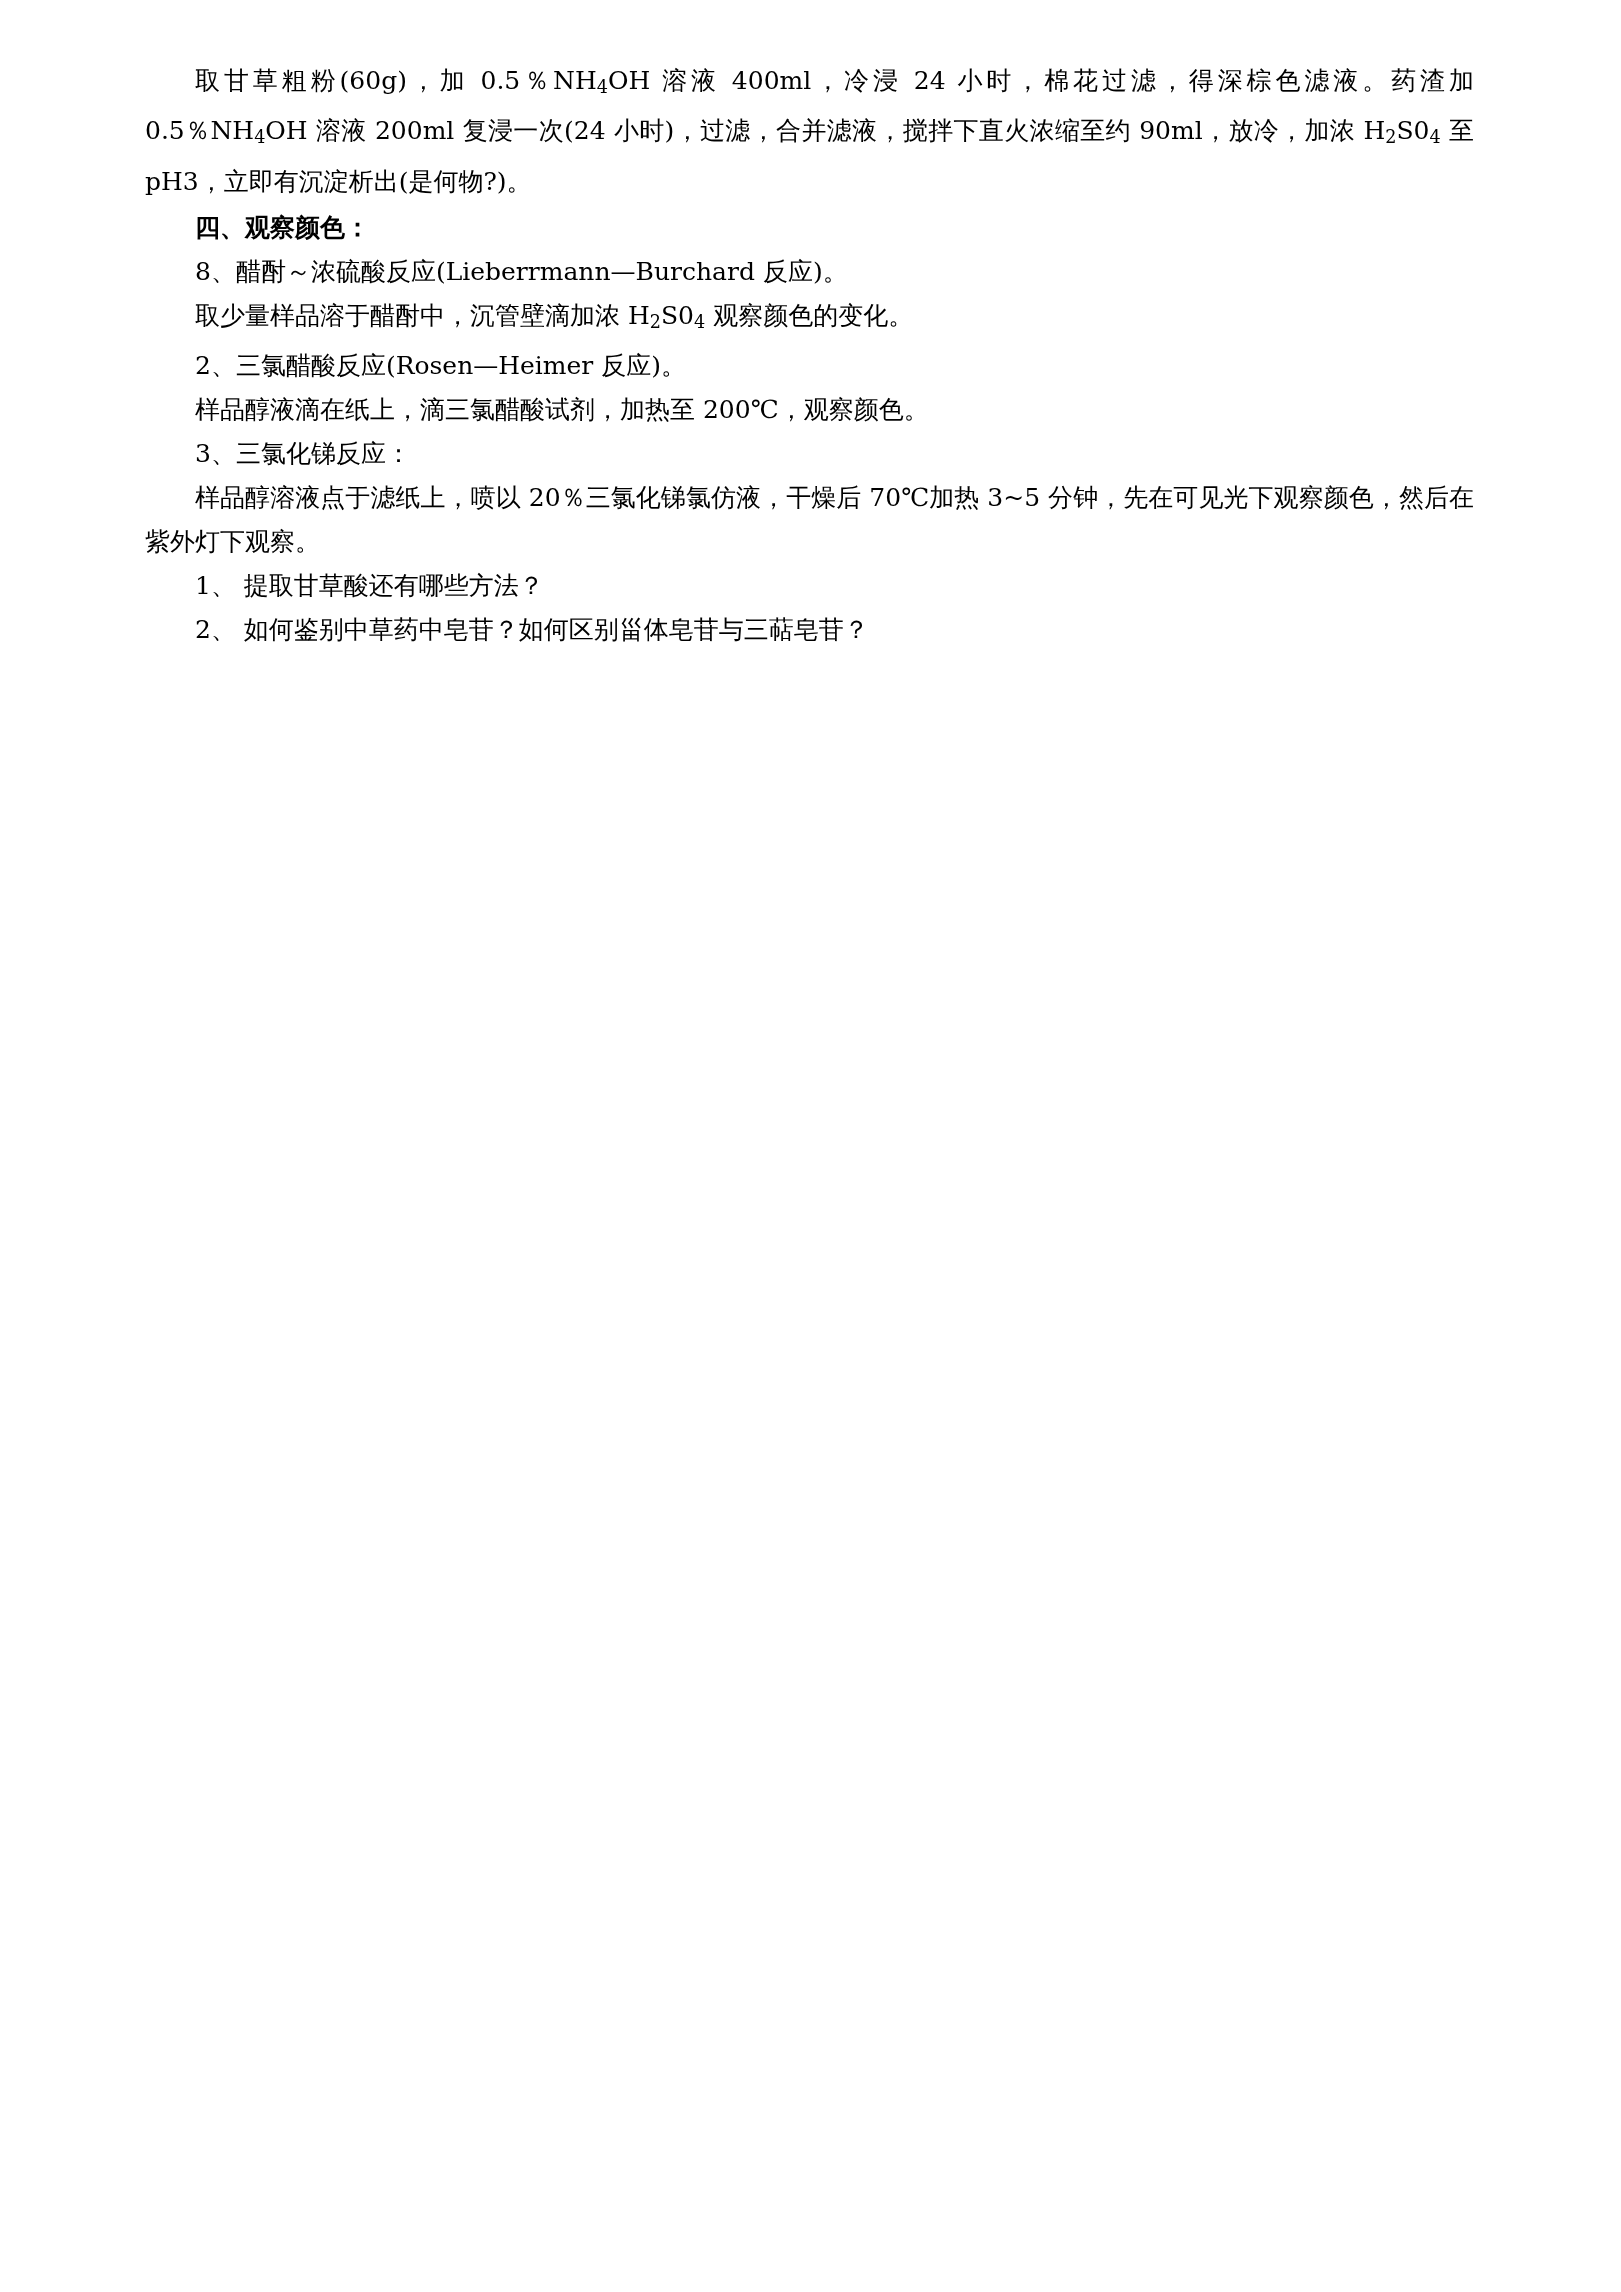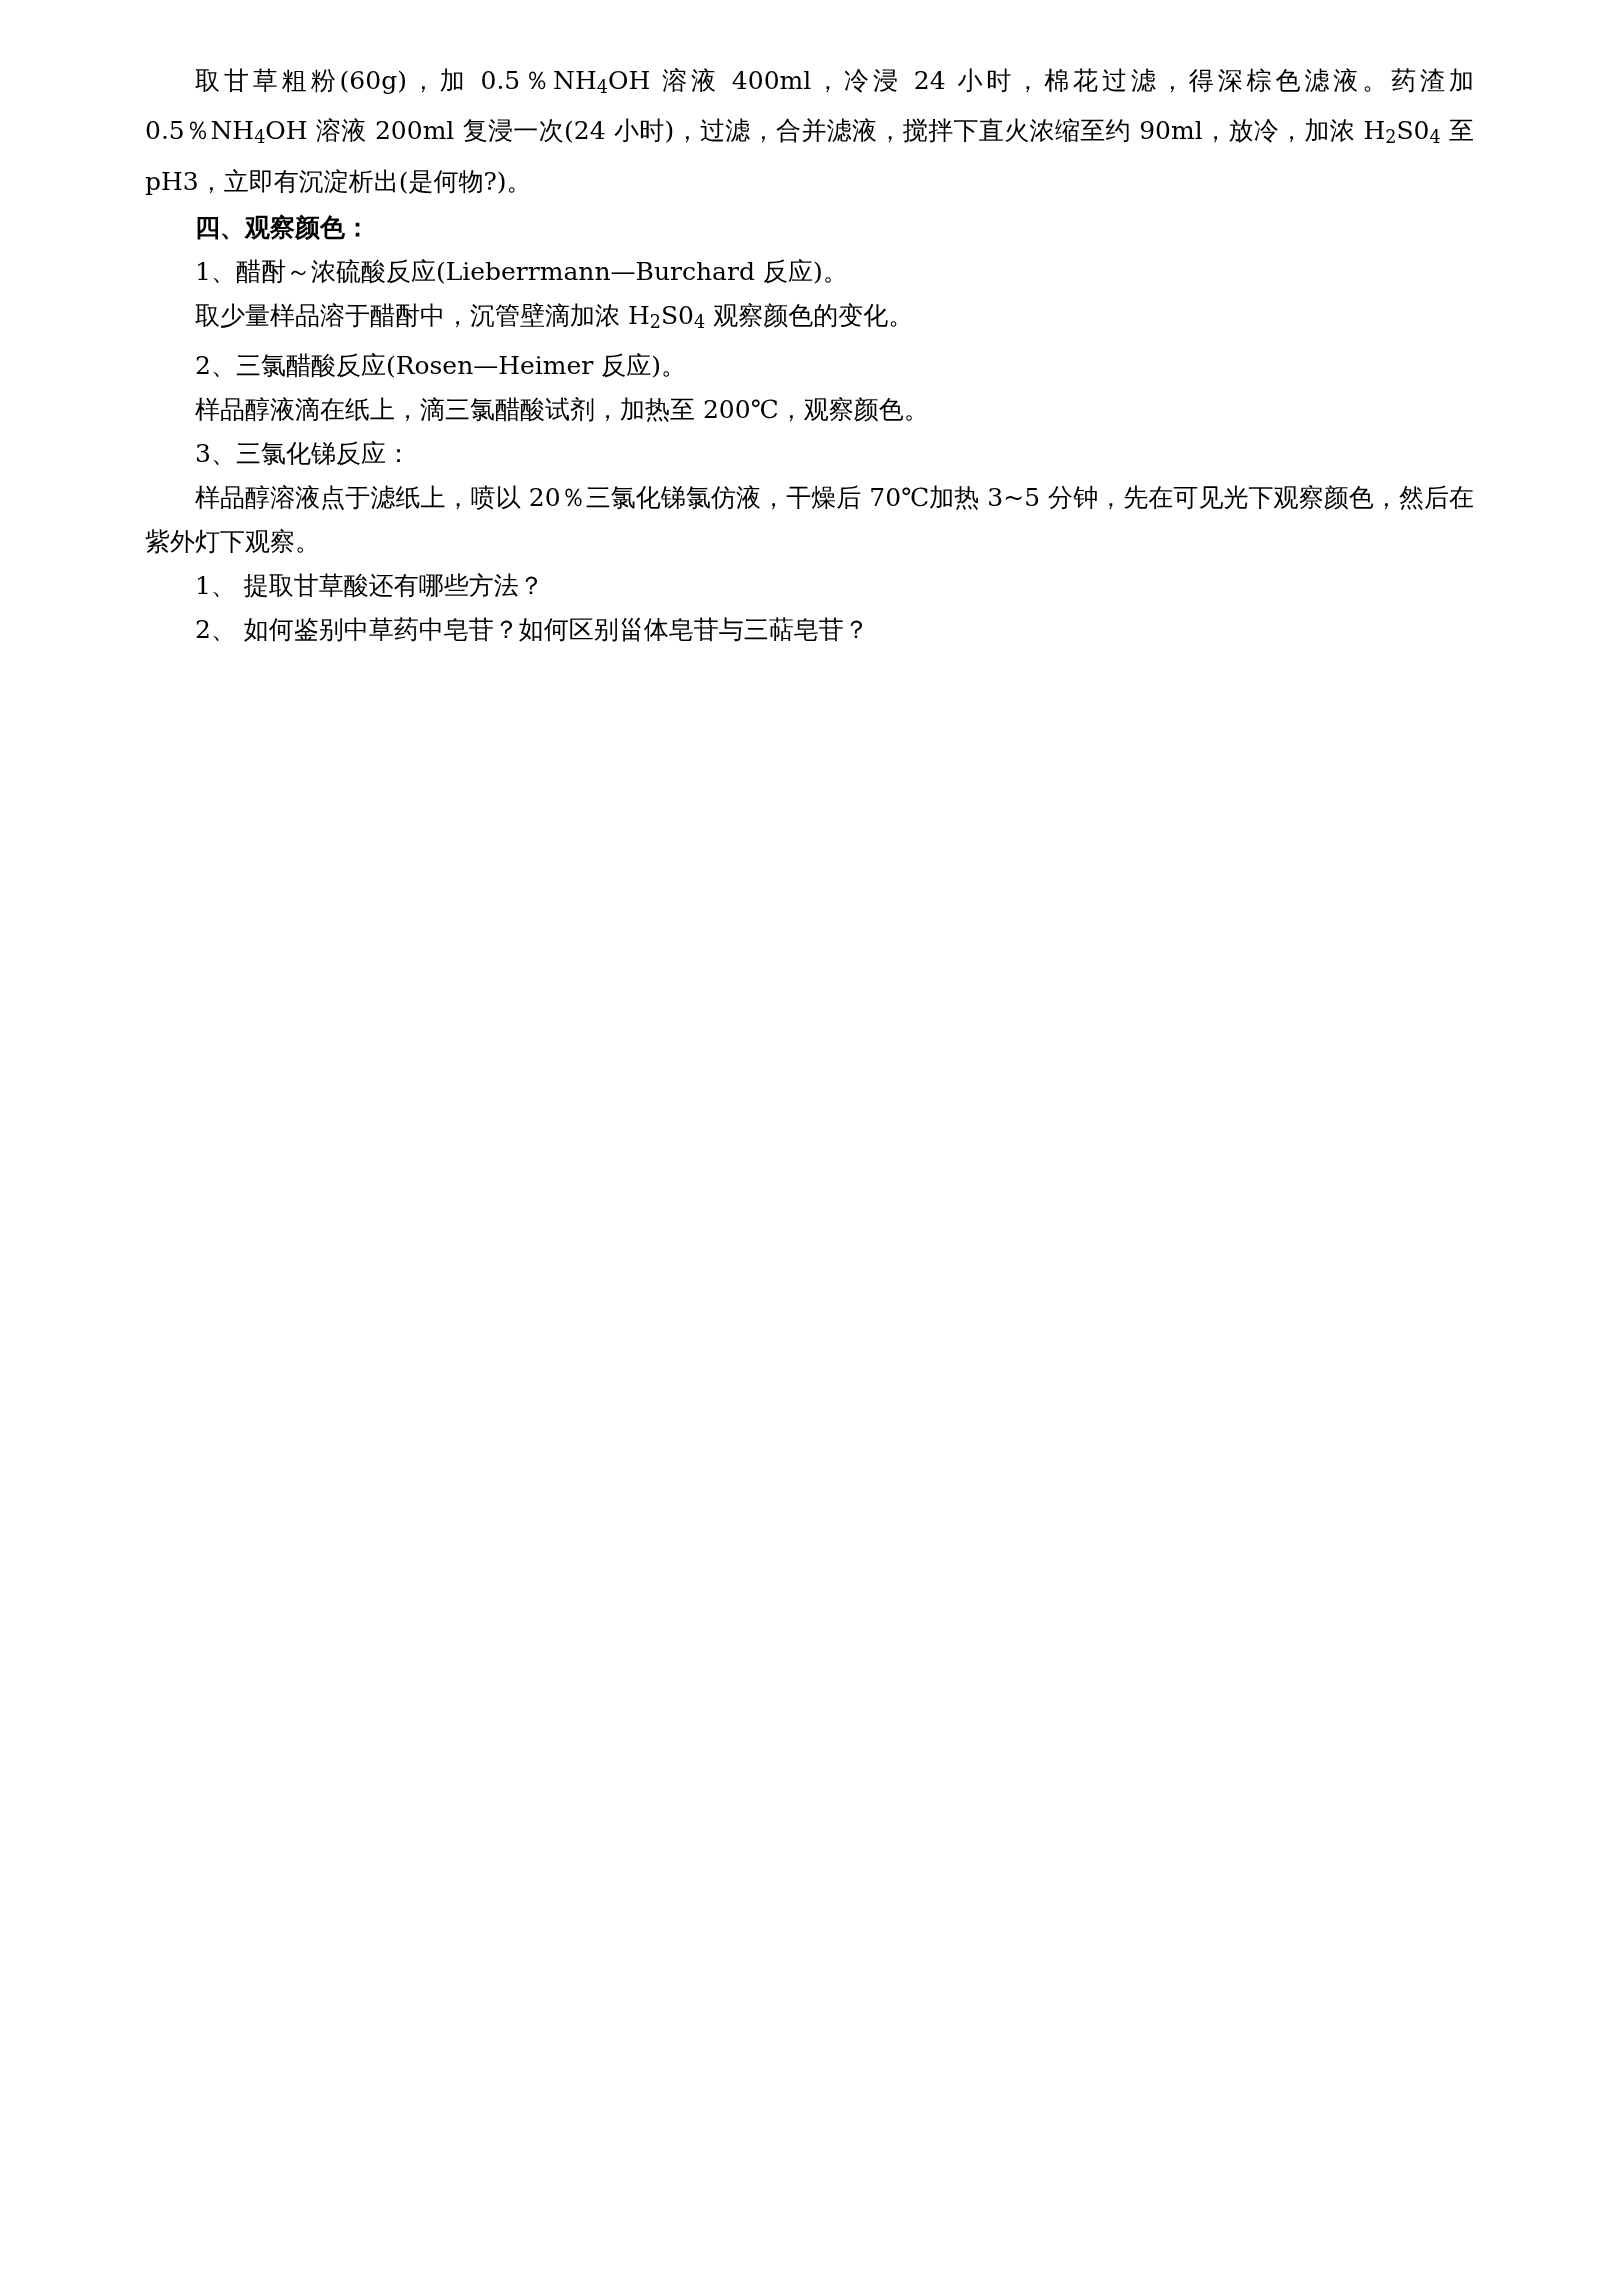--- a/index.html
+++ b/index.html
@@ -64,21 +64,21 @@
 <div class="page">
   <div class="content">
 
     <p class="body-para">
       取甘草粗粉(60g)，加 0.5％NH<sub>4</sub>OH 溶液 400ml，冷浸 24 小时，棉花过滤，得深棕色滤液。药渣加 0.5％NH<sub>4</sub>OH 溶液 200ml 复浸一次(24 小时)，过滤，合并滤液，搅拌下直火浓缩至约 90ml，放冷，加浓 H<sub>2</sub>S0<sub>4</sub> 至 pH3，立即有沉淀析出(是何物?)。
     </p>
 
 
     <p class="heading">四、观察颜色：</p>
 
-    <p class="list-item">1、醋酎～浓硫酸反应(Lieberrmann—Burchard 反应)。</p>
+    <p class="list-item">8、醋酎～浓硫酸反应(Lieberrmann—Burchard 反应)。</p>
 
     <p class="sub-line">
       取少量样品溶于醋酎中，沉管壁滴加浓 H<sub>2</sub>S0<sub>4</sub> 观察颜色的变化。
     </p>
 
     <p class="list-item">2、三氯醋酸反应(Rosen—Heimer 反应)。</p>
 
     <p class="sub-line">样品醇液滴在纸上，滴三氯醋酸试剂，加热至 200℃，观察颜色。</p>
 
     <p class="list-item">3、三氯化锑反应：</p>

